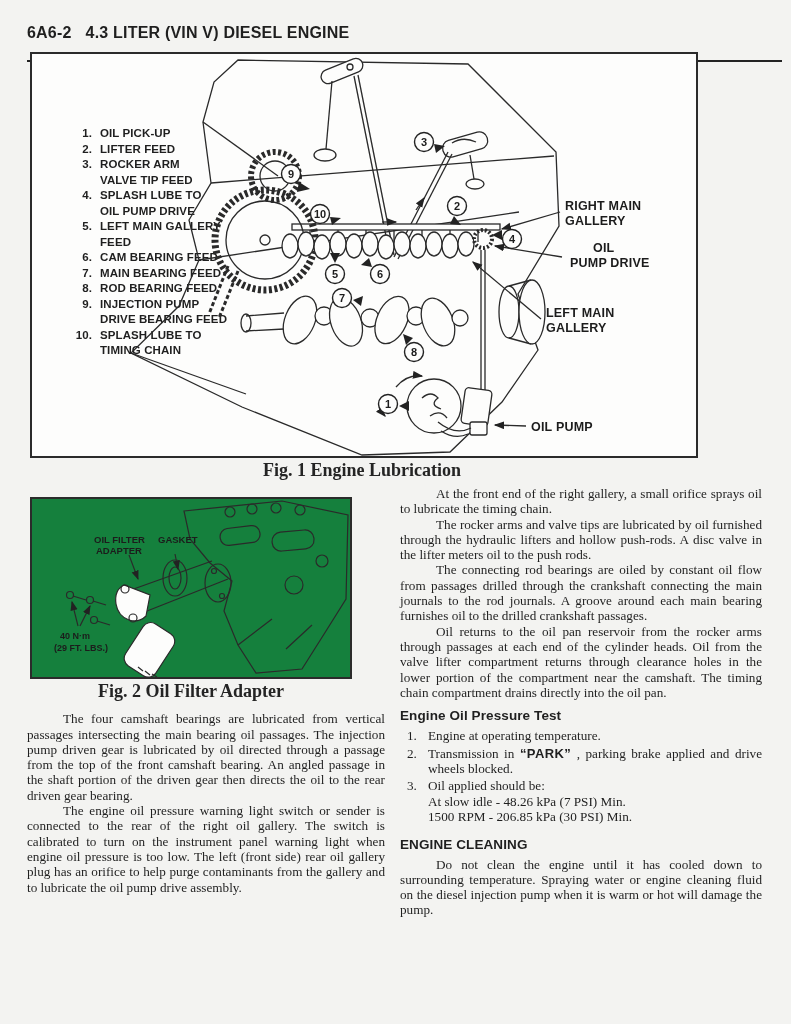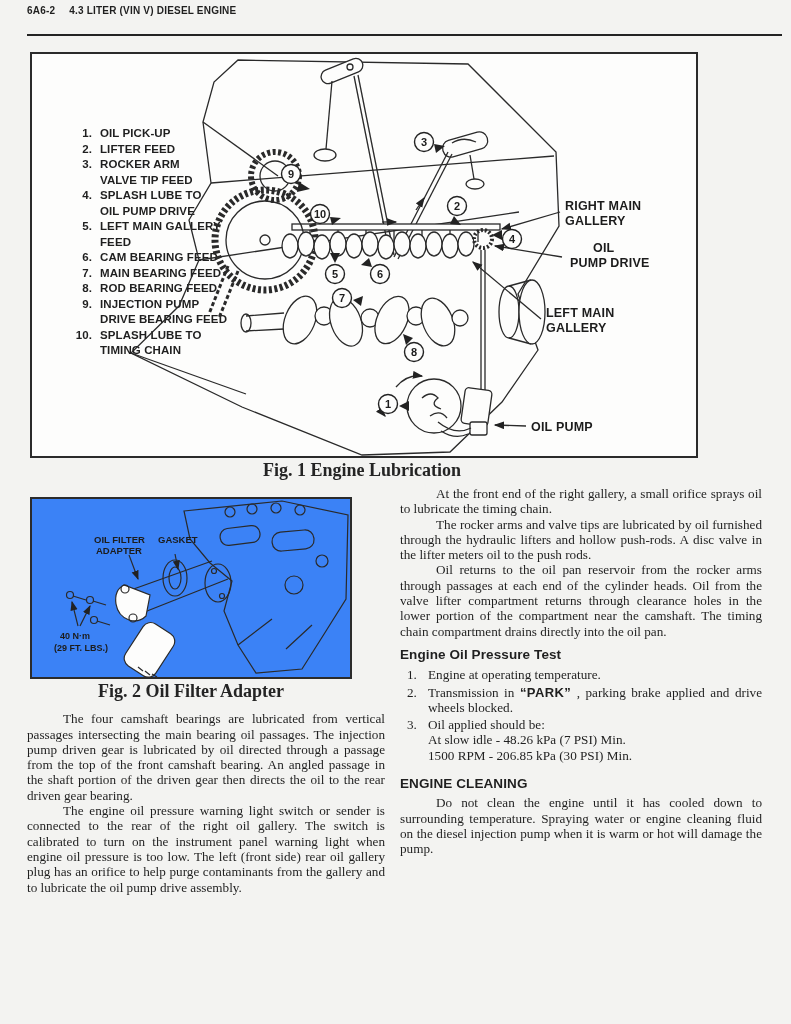--- a/index.html
+++ b/index.html
@@ -4,23 +4,23 @@
 <style>
   html,body{margin:0;padding:0;}
   body{
     width:791px;height:1024px;overflow:hidden;position:relative;
     background:#f3f3f1;color:#1f1f1f;
     font-family:"Liberation Serif",serif;
   }
   .page{position:absolute;inset:0;}
   
   .hdr{
-    position:absolute;left:27px;top:5px;right:9px;
-    font-family:"Liberation Sans",sans-serif;font-weight:bold;
-    font-size:10px;letter-spacing:.2px;
+    position:absolute;left:27px;top:24px;right:9px;
+    font-family:"Liberation Sans",sans-serif;font-weight:bold;
+    font-size:16px;letter-spacing:.2px;
     border-bottom:2.5px solid #232323;padding-bottom:18px;
   }
   .hdr .code{margin-right:14px;}
   
   .fig1{
     position:absolute;left:30px;top:52px;width:664px;height:402px;
     border:2px solid #2b2b2b;background:#fdfdfc;
   }
   .legend{
     position:absolute;left:36px;top:72px;width:190px;
@@ -54,21 +54,21 @@
   .cap1{position:absolute;left:30px;top:460px;width:664px;}
   
   .col{position:absolute;top:486px;font-size:13.2px;line-height:15.3px;text-align:justify;}
   .col-left{left:27px;width:358px;}
   .col-right{left:400px;width:362px;}
   .col p{margin:0;text-indent:36px;}
   .col p.noind{text-indent:0;}
   
   .fig2wrap{margin:11px 0 12px 3px;width:322px;}
   .fig2{
-    width:318px;height:178px;border:2px solid #2b2b2b;background:#3b82f6;position:relative;
+    width:318px;height:178px;border:2px solid #2b2b2b;background:#15803d;position:relative;
   }
   .cap2{margin-top:5px;}
   
   .h-sans{
     font-family:"Liberation Sans",sans-serif;font-weight:bold;
     font-size:13.5px;margin:8px 0 5px 0;text-align:left;letter-spacing:.1px;
   }
   .h-sans.second{margin-top:13px;margin-bottom:4px;}
   .otem{display:flex;margin-top:2px;}
   .onum{width:21px;flex:none;padding-left:7px;}
@@ -343,20 +343,21 @@
       <div class="caption cap2">Fig. 2 Oil Filter Adapter</div>
     </div>
 
     <p>The four camshaft bearings are lubricated from vertical passages intersecting the main bearing oil passages. The injection pump driven gear is lubricated by oil directed through a passage from the top of the front camshaft bearing. An angled passage in the shaft portion of the driven gear then directs the oil to the rear driven gear bearing.</p>
     <p>The engine oil pressure warning light switch or sender is connected to the rear of the right oil gallery. The switch is calibrated to turn on the instrument panel warning light when engine oil pressure is too low. The left (front side) rear oil gallery plug has an orifice to help purge contaminants from the gallery and to lubricate the oil pump drive assembly.</p>
   </div>
 
   <div class="col col-right">
     <p>At the front end of the right gallery, a small orifice sprays oil to lubricate the timing chain.</p>
     <p>The rocker arms and valve tips are lubricated by oil furnished through the hydraulic lifters and hollow push-rods. A disc valve in the lifter meters oil to the push rods.</p>
+    <p>The connecting rod bearings are oiled by constant oil flow from passages drilled through the crankshaft connecting the main journals to the rod journals. A groove around each main bearing furnishes oil to the drilled crankshaft passages.</p>
     <p>Oil returns to the oil pan reservoir from the rocker arms through passages at each end of the cylinder heads. Oil from the valve lifter compartment returns through clearance holes in the lower portion of the compartment near the camshaft. The timing chain compartment drains directly into the oil pan.</p>
 
     <div class="h-sans">Engine Oil Pressure Test</div>
 
     <div class="otem">
       <span class="onum">1.</span>
       <span class="obody">Engine at operating temperature.</span>
     </div>
     <div class="otem">
       <span class="onum">2.</span>

